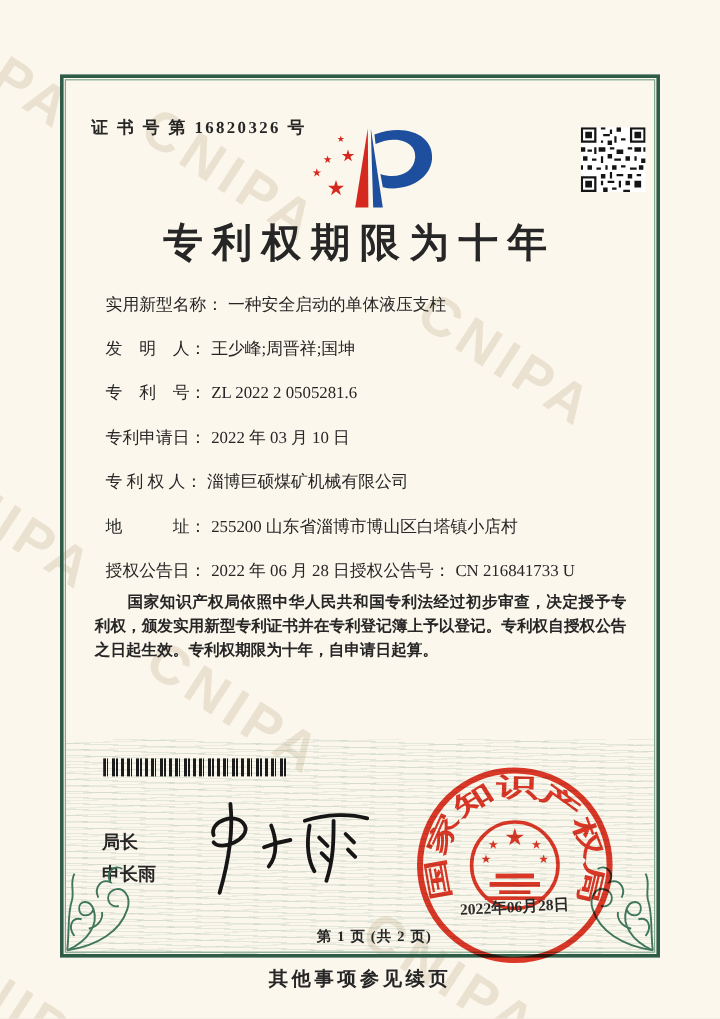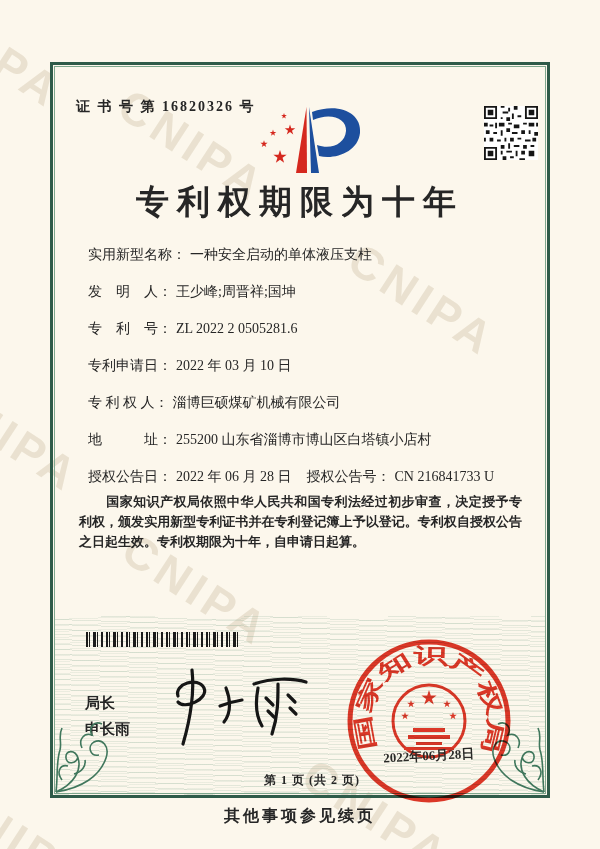--- a/index.html
+++ b/index.html
@@ -43,21 +43,21 @@
   .qr{position:absolute;left:484px;top:106px;z-index:2;}
   .title{
     position:absolute;left:50px;top:180px;width:500px;z-index:2;
     text-align:center;font-size:33px;font-weight:bold;letter-spacing:8px;margin:0;
   }
   .fields{position:absolute;left:88px;top:248px;width:440px;z-index:2;}
   .row{display:flex;margin-bottom:23px;font-size:14px;font-weight:400;line-height:14px;}
   .row .lb,.row .val{white-space:pre;}
   .row .val{margin-left:4px;}
   .grant{margin-bottom:0;text-align:center;}
-  .grant .pair2{margin-left:15px;display:flex;}
+  .grant .pair2{display:flex;}
   .legal{position:absolute;left:79px;top:492px;width:443px;z-index:2;}
   .legal p{
     margin:0;font-size:13px;line-height:20px;font-weight:600;
     text-indent:2.1em;text-align:justify;
   }
   .barcode{
     position:absolute;left:86px;top:632px;width:154px;height:15px;z-index:2;
     background:repeating-linear-gradient(90deg,
       #1b1b1b 0 2px, transparent 2px 3px, #1b1b1b 3px 4px, transparent 4px 7px,
       #1b1b1b 7px 10px, transparent 10px 11px, #1b1b1b 11px 12px, transparent 12px 15px,

